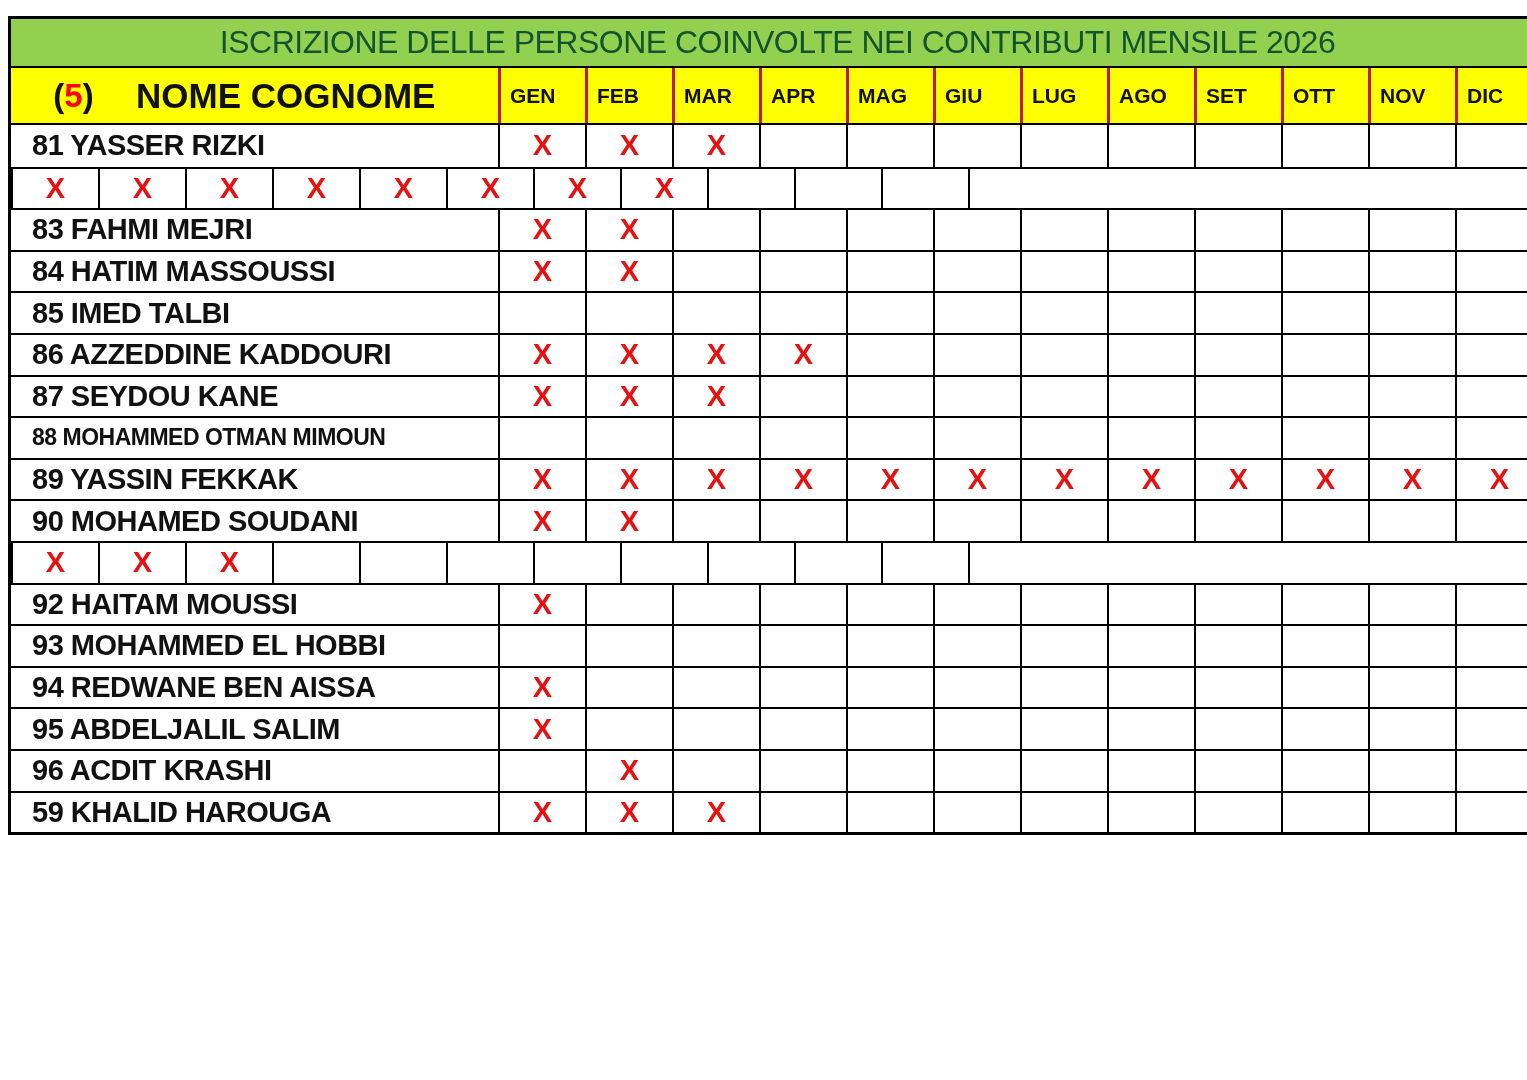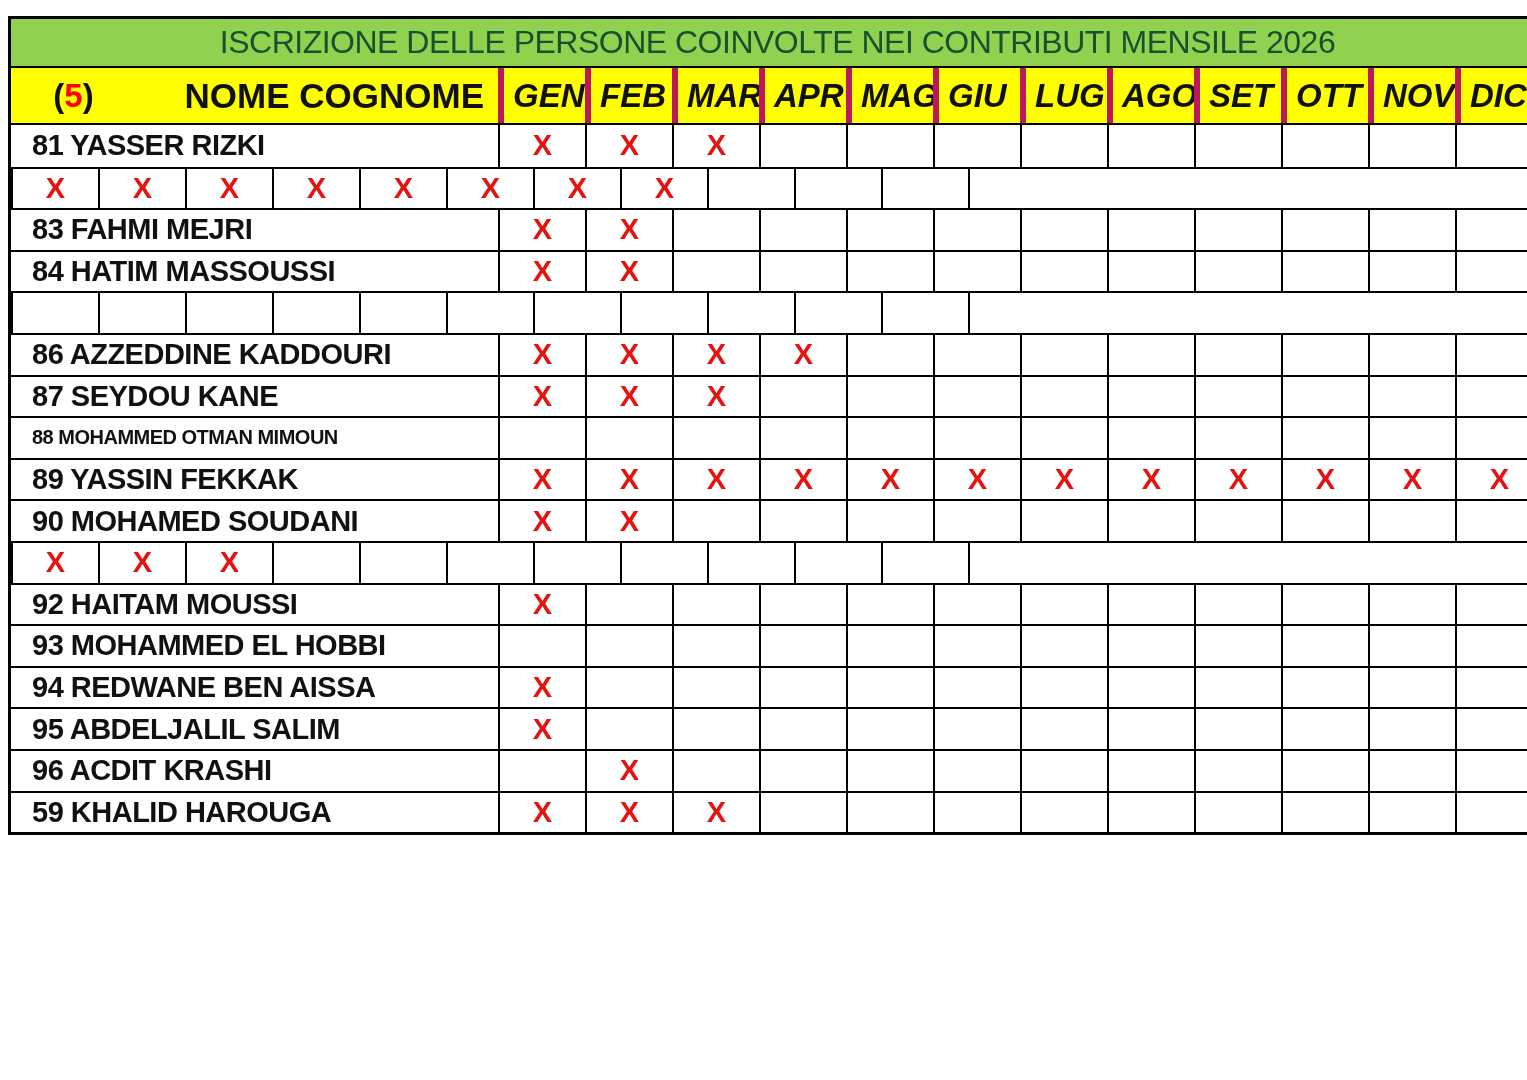--- a/index.html
+++ b/index.html
@@ -54,38 +54,36 @@
     font-size: 33px;
     font-weight: bold;
     color: #111111;
     white-space: nowrap;
   }
   .count-label .count-number {
     color: var(--accent-red, #FF0000);
   }
   .name-col-label {
     flex: 1;
-    text-align: right;
+    text-align: left;
     font-size: 35px;
     font-weight: bold;
     color: #111111;
-    padding-right: 14px;
     white-space: nowrap;
   }
   .month-cell {
     width: 87px;
     flex: 0 0 87px;
     box-sizing: border-box;
-    border-left: 6px solid #be185d;
+    border-left: 3px solid #be185d;
     display: flex;
     align-items: center;
     padding-left: 9px;
-    font-size: 33px;
+    font-size: 21px;
     font-weight: bold;
-    font-style: italic;
     color: #111111;
     white-space: nowrap;
     overflow: hidden;
   }
   .row {
     height: 41.6px;
     display: flex;
     box-sizing: border-box;
     border-top: 2px solid #000000;
     background: #ffffff;
@@ -98,21 +96,21 @@
     display: flex;
     align-items: center;
     padding-left: 21px;
     font-size: 29px;
     font-weight: bold;
     color: #111111;
     letter-spacing: -0.5px;
     white-space: nowrap;
     overflow: hidden;
   }
-  .name-cell.small { font-size: 20px; }
+  .name-cell.small { font-size: 23px; }
   .mark-cell {
     width: 87px;
     flex: 0 0 87px;
     box-sizing: border-box;
     border-left: 2px solid #000000;
     display: flex;
     align-items: center;
     justify-content: center;
     font-size: 29px;
     font-weight: bold;
@@ -203,20 +201,21 @@
         <div class="mark-cell"></div>
         <div class="mark-cell"></div>
         <div class="mark-cell"></div>
         <div class="mark-cell"></div>
         <div class="mark-cell"></div>
         <div class="mark-cell"></div>
         <div class="mark-cell"></div>
         <div class="mark-cell"></div>
       </div>
       <div class="row">
+        <div class="name-cell">85 IMED TALBI</div>
         <div class="mark-cell"></div>
         <div class="mark-cell"></div>
         <div class="mark-cell"></div>
         <div class="mark-cell"></div>
         <div class="mark-cell"></div>
         <div class="mark-cell"></div>
         <div class="mark-cell"></div>
         <div class="mark-cell"></div>
         <div class="mark-cell"></div>
         <div class="mark-cell"></div>

